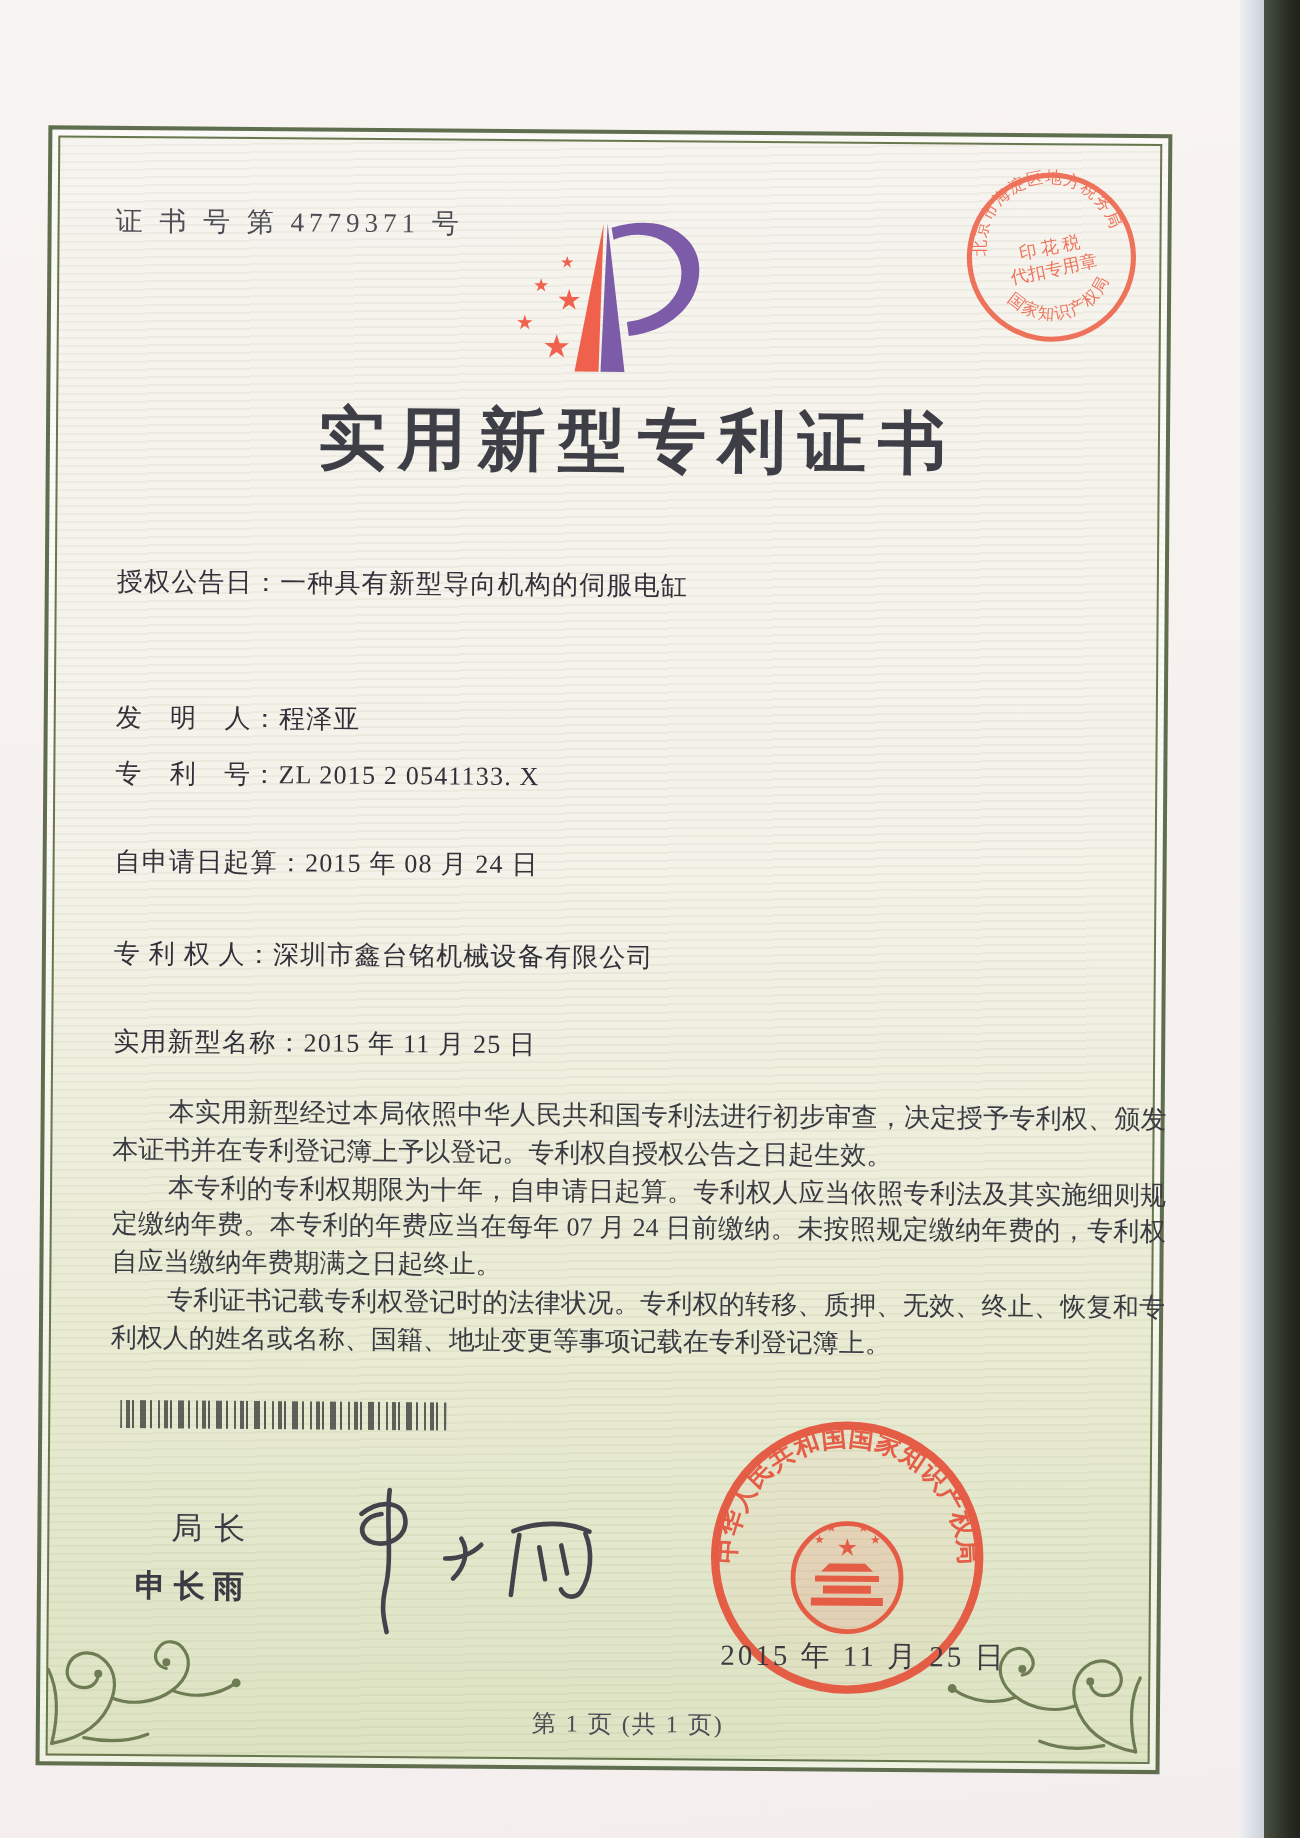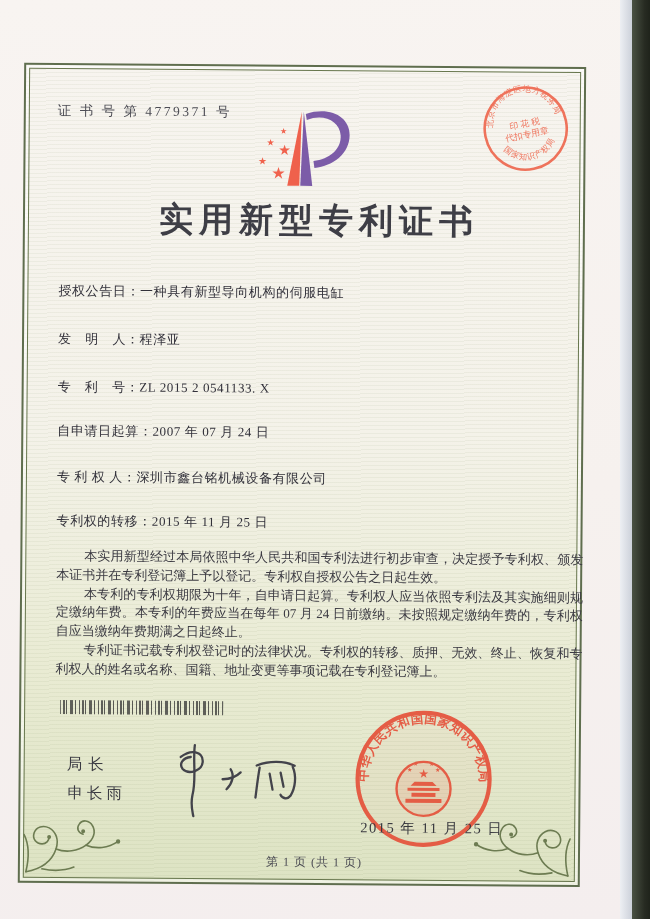--- a/index.html
+++ b/index.html
@@ -37,22 +37,22 @@
   .title { left:40px; top:198px; width:560px; text-align:center; font-size:34px; font-weight:600;
            letter-spacing:6px; color:#3e3e46; z-index:2; }
   .field { left:60px; font-size:13px; letter-spacing:.6px; color:#32313a; z-index:2; white-space:nowrap; }
   .paras { left:60px; top:549px; width:527px; z-index:2; }
   .paras p { margin:0; font-size:13px; line-height:18.8px; text-indent:2.15em; text-align:justify; color:#3b3a42; }
   .barcode { left:65px; top:702px; width:163px; height:14px; opacity:.82; z-index:2;
     background:repeating-linear-gradient(90deg,
       #41413f 0 1px, transparent 1px 3px, #41413f 3px 5px, transparent 5px 6px,
       #3a3a38 6px 7px, transparent 7px 10px, #41413f 10px 13px, transparent 13px 15px,
       #3a3a38 15px 16px, transparent 16px 19px); }
-  .director-title { left:72px; top:756px; font-size:15.5px; letter-spacing:6px; color:#3b3b43; z-index:2; }
-  .director-name  { left:73px; top:785px; font-size:15.5px; letter-spacing:4px; color:#3b3b43; z-index:2; }
+  .director-title { left:91px; top:756px; font-size:15.5px; letter-spacing:6px; color:#3b3b43; z-index:2; }
+  .director-name  { left:73px; top:785px; font-size:15.5px; letter-spacing:4px; color:#3b3b43; z-index:2;font-weight:bold; }
   .signature { left:158px; top:740px; z-index:4; }
   .logo { left:245px; top:100px; z-index:2; }
   .tax-stamp { left:481px; top:82px; z-index:5; opacity:.88; }
   .grant-seal { left:354px; top:703px; z-index:5; opacity:.93; }
   .seal-date { left:366px; top:818px; font-size:14.5px; letter-spacing:1.5px; color:#3a3a40; z-index:6; }
   .footer { left:40px; top:854px; width:560px; text-align:center; font-size:12px; letter-spacing:1px; color:#4c4c54; z-index:2; }
   .flourish { top:796px; width:100px; height:82px; z-index:2; }
   .flourish.left { left:28px; }
   .flourish.right { left:478px; transform:scaleX(-1); }
 </style>
@@ -127,34 +127,34 @@
           <textPath href="#tax-arc-bottom" startOffset="50%" text-anchor="middle">国家知识产权局</textPath>
         </text>
       </g>
     </svg>
 
     <div class="abs title">实用新型专利证书</div>
 
     <div class="abs field" style="top:284px">
       <span>授权公告日：</span><span>一种具有新型导向机构的伺服电缸</span>
     </div>
-    <div class="abs field" style="top:332px">
+    <div class="abs field" style="top:352px">
       <span>发　明　人：</span><span>程泽亚</span>
     </div>
     <div class="abs field" style="top:380px">
       <span>专　利　号：</span><span>ZL 2015 2 0541133. X</span>
     </div>
     <div class="abs field" style="top:424px">
-      <span>自申请日起算：</span><span>2007 年 07 月 24 日</span>
+      <span>自申请日起算：</span><span>2015 年 08 月 24 日</span>
     </div>
     <div class="abs field" style="top:470px">
       <span>专 利 权 人：</span><span>深圳市鑫台铭机械设备有限公司</span>
     </div>
     <div class="abs field" style="top:514px">
-      <span>专利权的转移：</span><span>2015 年 11 月 25 日</span>
+      <span>实用新型名称：</span><span>2015 年 11 月 25 日</span>
     </div>
 
     <div class="abs paras">
       <p>本实用新型经过本局依照中华人民共和国专利法进行初步审查，决定授予专利权、颁发本证书并在专利登记簿上予以登记。专利权自授权公告之日起生效。</p>
       <p>本专利的专利权期限为十年，自申请日起算。专利权人应当依照专利法及其实施细则规定缴纳年费。本专利的年费应当在每年 07 月 24 日前缴纳。未按照规定缴纳年费的，专利权自应当缴纳年费期满之日起终止。</p>
       <p>专利证书记载专利权登记时的法律状况。专利权的转移、质押、无效、终止、恢复和专利权人的姓名或名称、国籍、地址变更等事项记载在专利登记簿上。</p>
     </div>
 
     <div class="abs barcode"></div>
 

